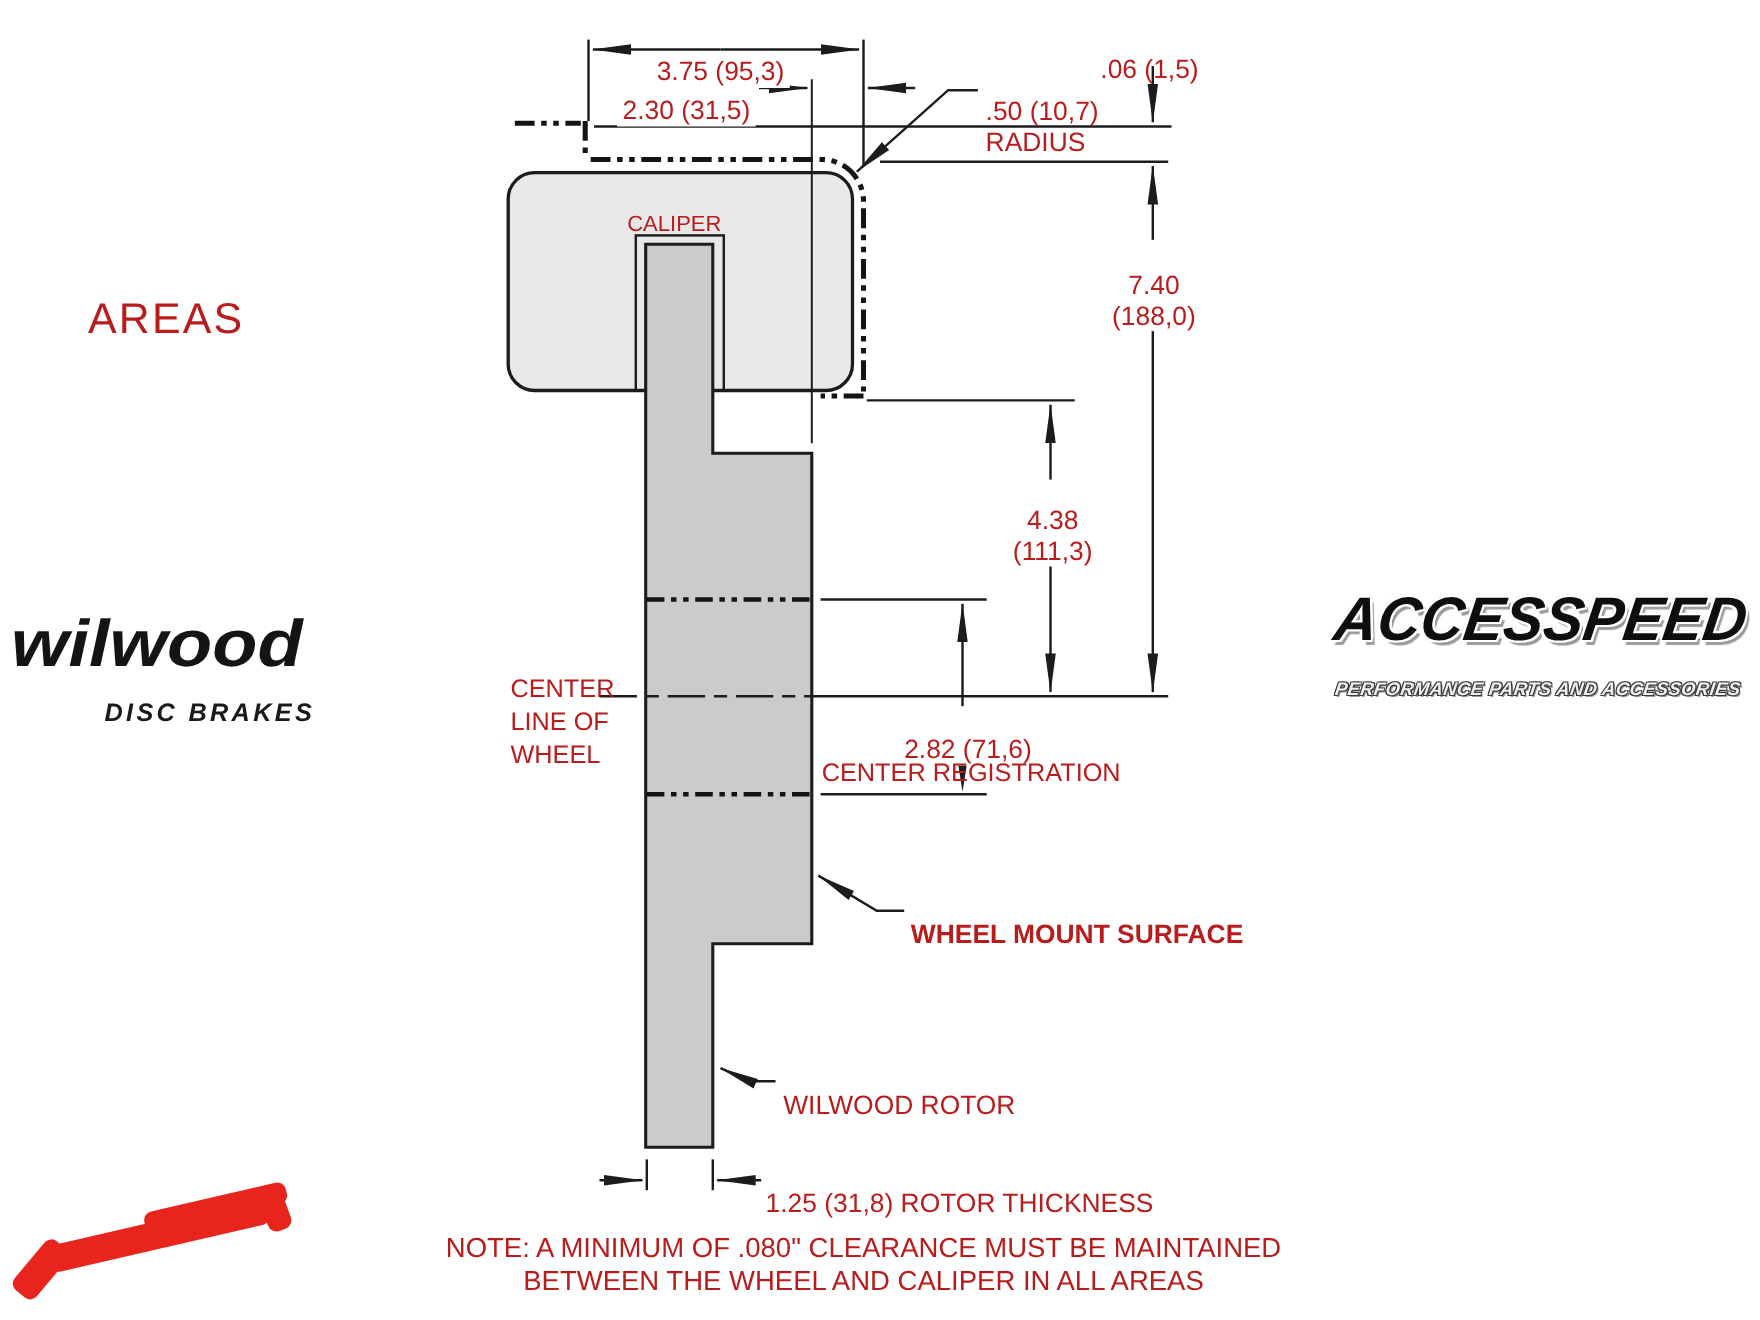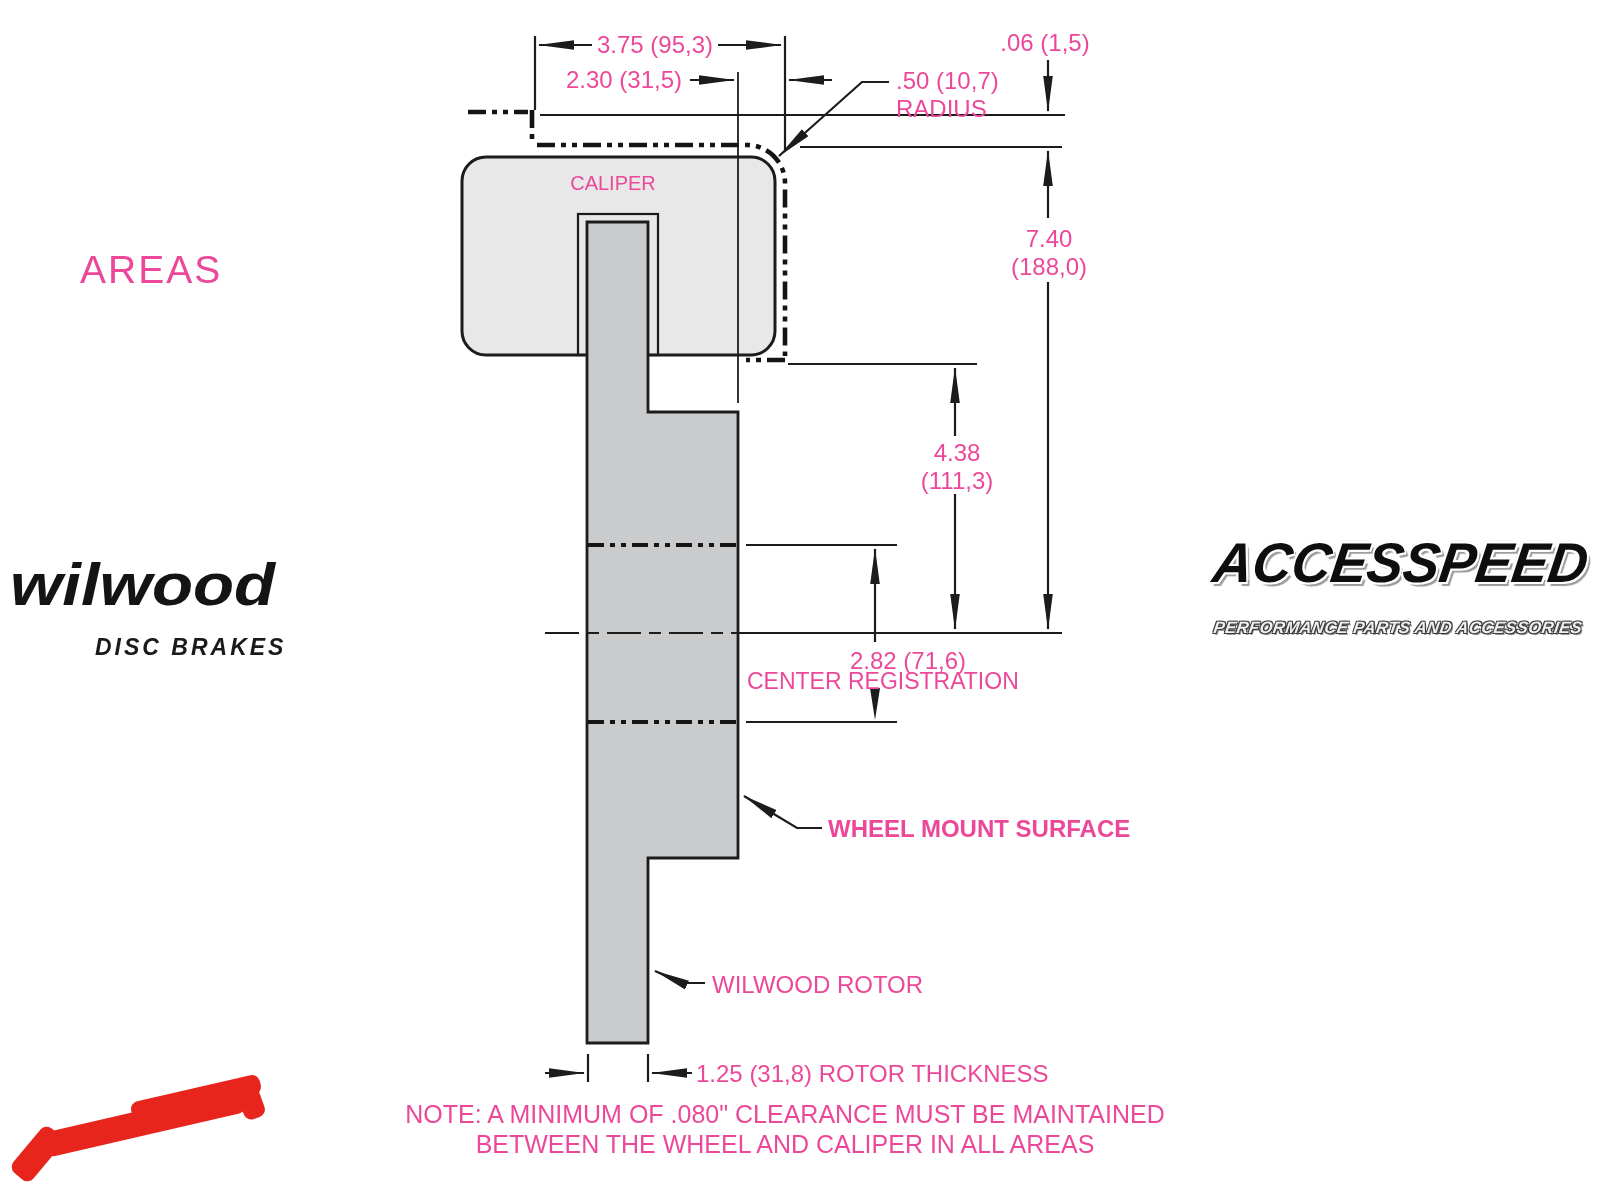--- a/index.html
+++ b/index.html
@@ -1,19 +1,19 @@
 <!DOCTYPE html>
 <html><head>
 <meta charset="utf-8">
 <style>
   html,body{margin:0;padding:0;background:#ffffff;}
   .stage{position:relative;width:1600px;height:1200px;background:#ffffff;overflow:hidden;
          font-family:"Liberation Sans",sans-serif;color:#1a1a1a;}
   svg.draw{position:absolute;left:0;top:0;}
-  .lbl{position:absolute;white-space:nowrap;font-size:24px;color:#ec4899;line-height:1.15;}
+  .lbl{position:absolute;white-space:nowrap;font-size:24px;color:#b91c1c;line-height:1.15;margin-top:21px;}
   .ctr{transform:translateX(-50%);text-align:center;}
   .mask{background:#ffffff;padding:0 5px;}
   .front{font-size:39px;letter-spacing:2px;}
   .note{font-size:25px;text-align:center;transform:translateX(-50%);line-height:1.18;}
   
   .wlogo{position:absolute;left:12px;top:540px;width:305px;height:125px;}
   .wstroke{position:absolute;background:#e8251d;border-radius:8px;}
   .ws1{left:30px;top:570px;width:205px;height:25px;transform:rotate(-13deg);}
   .ws2{left:118px;top:548px;width:132px;height:20px;transform:rotate(-13deg);}
   .ws3{left:12px;top:585px;width:26px;height:58px;transform:rotate(40deg);}
@@ -121,22 +121,27 @@
   <div class="lbl ctr mask" style="left:1049px;top:225px;">
     <div>7.40</div>
     <div>(188,0)</div>
   </div>
 
   <div class="lbl ctr mask" style="left:957px;top:439px;">
     <div>4.38</div>
     <div>(111,3)</div>
   </div>
 
+  <div class="lbl" style="left:464px;top:591px;font-size:23px;line-height:1.3;">
+    <div>CENTER</div>
+    <div>LINE OF</div>
+    <div>WHEEL</div>
+  </div>
 
-  <div class="lbl ctr mask" style="left:908px;top:647px;text-align:right;">2.82 (71,6)</div>
+  <div class="lbl ctr mask" style="left:880px;top:647px;text-align:right;">2.82 (71,6)</div>
 
   <div class="lbl" style="left:747px;top:668px;font-size:23px;">CENTER REGISTRATION</div>
 
   <div class="lbl" style="left:828px;top:815px;font-weight:bold;">WHEEL MOUNT SURFACE</div>
 
   <div class="lbl" style="left:712px;top:971px;">WILWOOD ROTOR</div>
 
   <div class="lbl" style="left:696px;top:1060px;">1.25 (31,8) ROTOR THICKNESS</div>
 
   <div class="lbl note" style="left:785px;top:1100px;">

